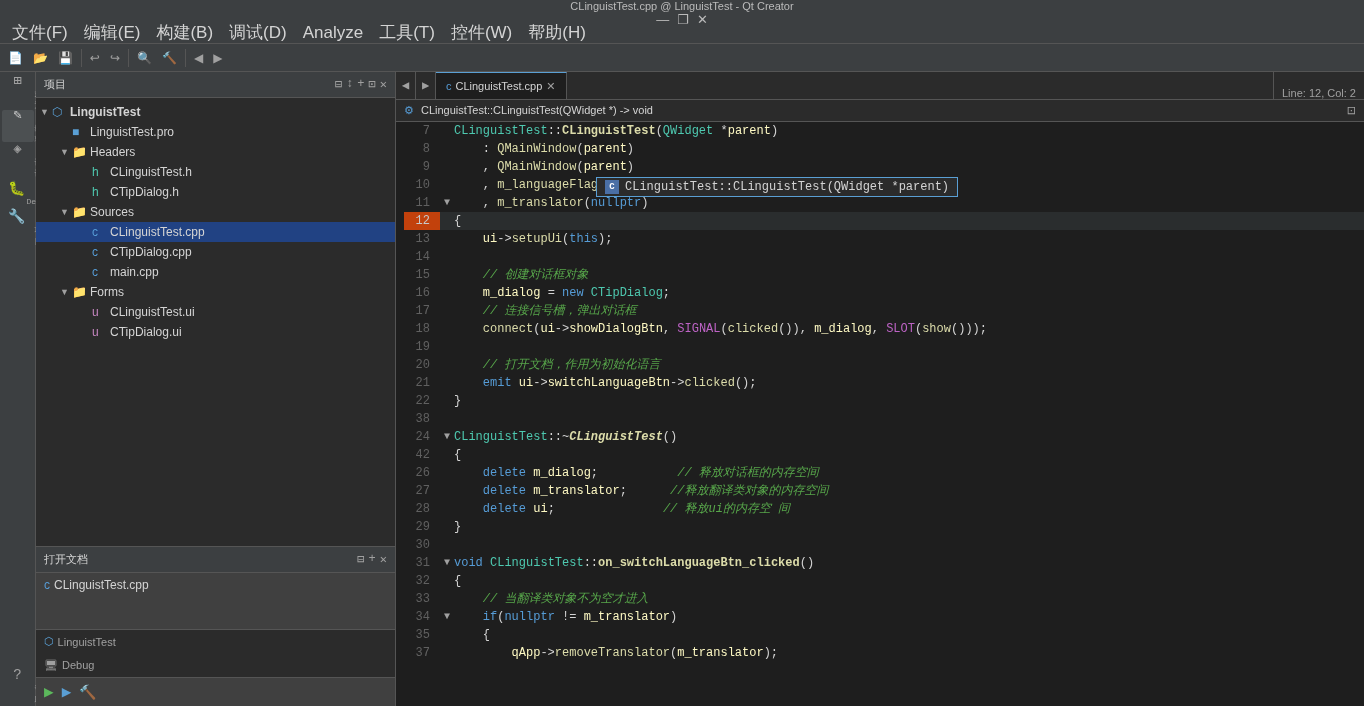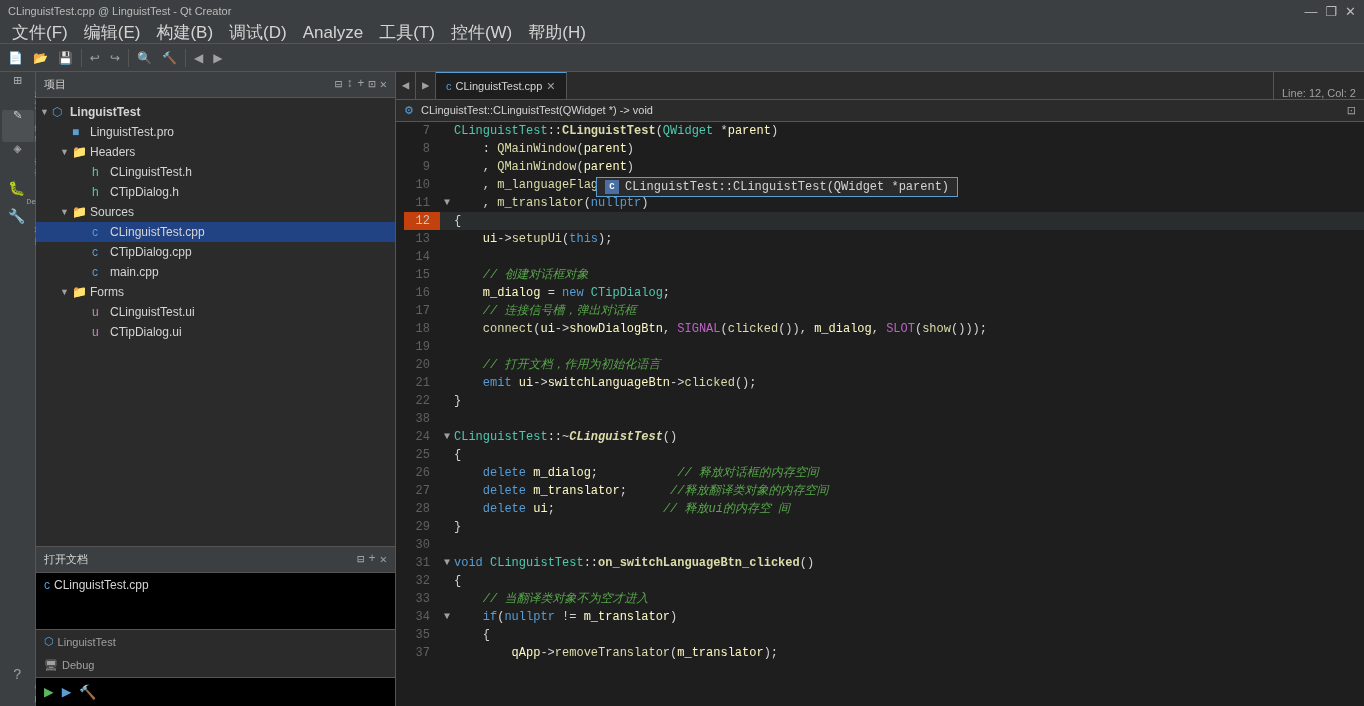--- a/index.html
+++ b/index.html
@@ -17,20 +17,21 @@
     #titlebar {
       background: #3c3f41;
       height: 22px;
       display: flex;
       align-items: center;
       justify-content: space-between;
       padding: 0 8px;
       color: #bbbbbb;
       font-size: 11px;
       font-family: 'Segoe UI', Arial, sans-serif;
+      flex-direction: column;
     }
     #titlebar-controls { display: flex; gap: 8px; }
     .title-btn { cursor: pointer; color: #bbbbbb; font-size: 13px; }
 
     
     #menubar {
       background: #3c3f41;
       height: 22px;
       display: flex;
       align-items: center;
@@ -140,21 +141,21 @@
       white-space: nowrap;
     }
     .tree-item.selected { background: #214283; }
     .tree-arrow { width: 12px; display: inline-block; color: #a0a0a0; font-size: 9px; }
     .tree-icon { width: 16px; display: inline-block; margin-right: 2px; }
     .tree-label { color: #d4d4d4; }
 
     
     #open-docs-section {
       height: 160px;
-      background: #000000;
+      background: #404040;
       border-top: 1px solid #555;
       display: flex;
       flex-direction: column;
     }
     #open-docs-header {
       background: #3c3f41;
       height: 26px;
       display: flex;
       align-items: center;
       justify-content: space-between;
@@ -714,21 +715,21 @@
 
         
         <div class="code-row">
           <span class="ln">24</span>
           <span class="collapse-arrow">▼</span>
           <span class="code-line"><span class="class-name">CLinguistTest</span><span class="op">::~</span><span class="destructor">CLinguistTest</span><span class="op">()</span></span>
         </div>
 
         
         <div class="code-row">
-          <span class="ln">25</span>
+          <span class="ln">42</span>
           <span class="collapse-arrow"></span>
           <span class="code-line"><span class="punc">{</span></span>
         </div>
 
         
         <div class="code-row">
           <span class="ln">26</span>
           <span class="collapse-arrow"></span>
           <span class="code-line">    <span class="kw">delete</span> <span class="var">m_dialog</span><span class="op">;</span>           <span class="cmt">// 释放对话框的内存空间</span></span>
         </div>

